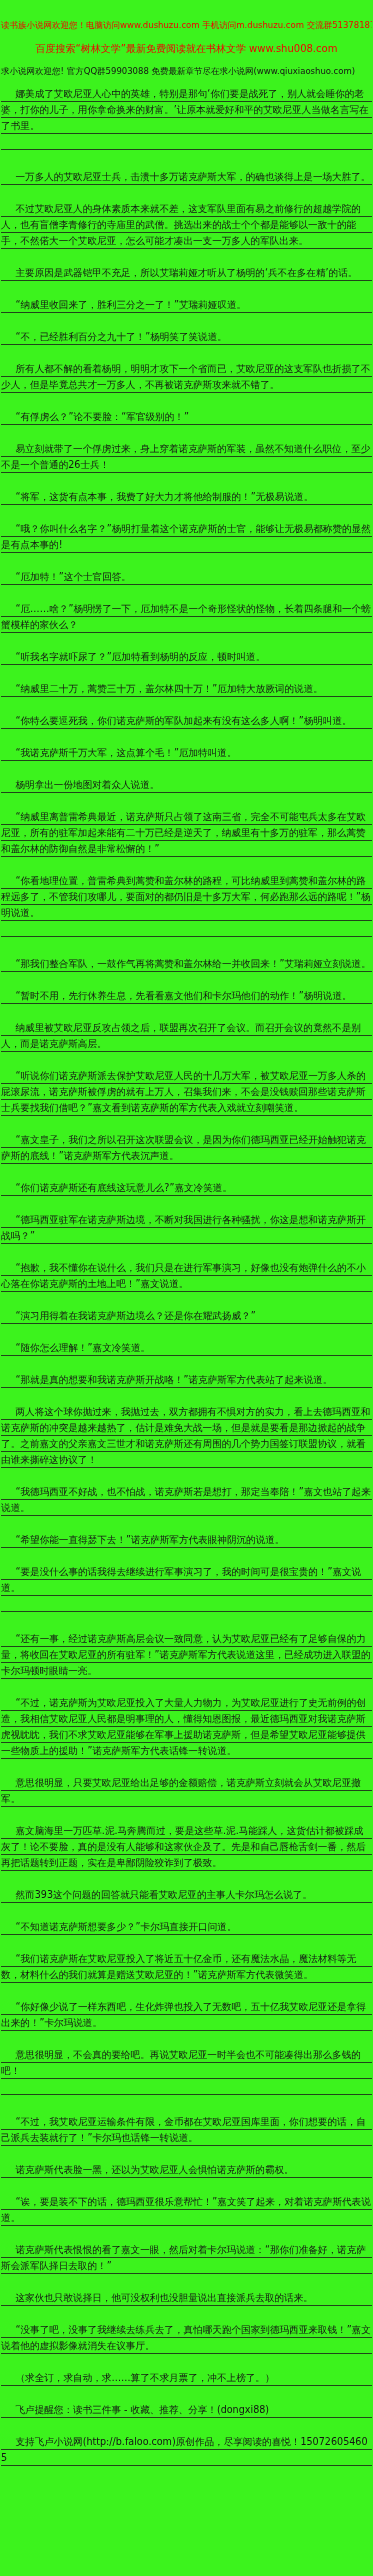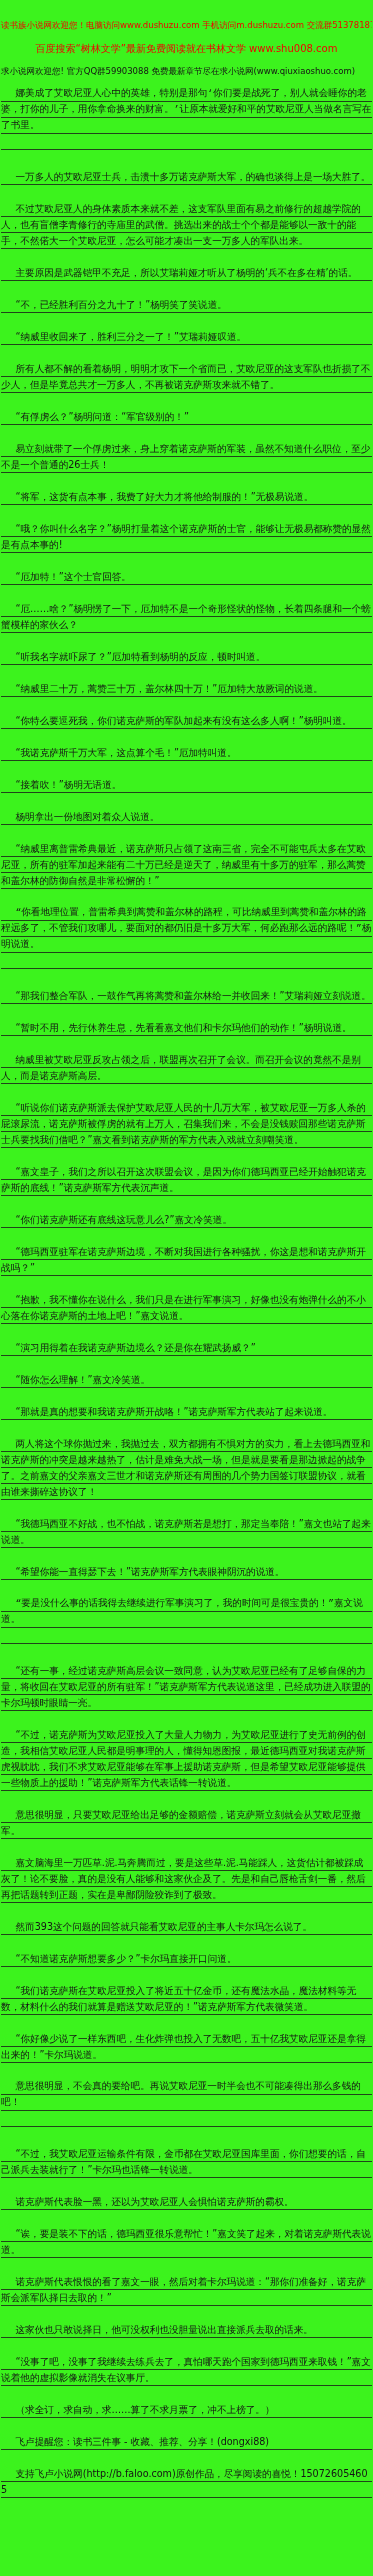--- a/index.html
+++ b/index.html
@@ -26,52 +26,51 @@
     font-size: 9.6px;
     line-height: 16px;
     text-indent: 1.5em;
     word-break: break-all;
     background: repeating-linear-gradient(
       to bottom,
       transparent 0, transparent 15.5px,
       rgba(25,25,25,0.8) 15.5px, rgba(25,25,25,0.8) 16px);
   }
   
-  .novel p.extra { padding-bottom: 19px; font-family: Liberation Mono, monospace; }
+  .novel p.extra { padding-bottom: 19px; }
 </style>
 </head>
 <body>
 
 <div class="page">
 
   <div class="hdr red">读书族小说网欢迎您！电脑访问www.dushuzu.com 手机访问m.dushuzu.com 交流群513781872</div>
 
   <div class="hdr red big center">百度搜索“树林文学”最新免费阅读就在书林文学 www.shu008.com</div>
 
   <div class="hdr dark">求小说网欢迎您! 官方QQ群59903088 免费最新章节尽在求小说网(www.qiuxiaoshuo.com)</div>
 
   <div class="novel">
       <p class="extra">娜美成了艾欧尼亚人心中的英雄，特别是那句‘你们要是战死了，别人就会睡你的老婆，打你的儿子，用你拿命换来的财富。’让原本就爱好和平的艾欧尼亚人当做名言写在了书里。</p>
       <p>一万多人的艾欧尼亚士兵，击溃十多万诺克萨斯大军，的确也谈得上是一场大胜了。</p>
       <p>不过艾欧尼亚人的身体素质本来就不差，这支军队里面有易之前修行的超越学院的人，也有盲僧李青修行的寺庙里的武僧。挑选出来的战士个个都是能够以一敌十的能手，不然偌大一个艾欧尼亚，怎么可能才凑出一支一万多人的军队出来。</p>
       <p>主要原因是武器铠甲不充足，所以艾瑞莉娅才听从了杨明的‘兵不在多在精’的话。</p>
+      <p>“纳威里收回来了，胜利三分之一了！”艾瑞莉娅叹道。</p>
       <p>“不，已经胜利百分之九十了！”杨明笑了笑说道。</p>
-      <p>“纳威里收回来了，胜利三分之一了！”艾瑞莉娅叹道。</p>
       <p>所有人都不解的看着杨明，明明才攻下一个省而已，艾欧尼亚的这支军队也折损了不少人，但是毕竟总共才一万多人，不再被诺克萨斯攻来就不错了。</p>
-      <p>“有俘虏么？”杨明问道：“军官级别的！”</p>
+      <p>“有俘虏么？”论不要脸：“军官级别的！”</p>
       <p>易立刻就带了一个俘虏过来，身上穿着诺克萨斯的军装，虽然不知道什么职位，至少不是一个普通的26士兵！</p>
       <p>“将军，这货有点本事，我费了好大力才将他给制服的！”无极易说道。</p>
       <p>“哦？你叫什么名字？”杨明打量着这个诺克萨斯的士官，能够让无极易都称赞的显然是有点本事的!</p>
       <p>“厄加特！”这个士官回答。</p>
       <p>“厄……啥？”杨明愣了一下，厄加特不是一个奇形怪状的怪物，长着四条腿和一个螃蟹模样的家伙么？</p>
       <p>“听我名字就吓尿了？”厄加特看到杨明的反应，顿时叫道。</p>
       <p>“纳威里二十万，蒿赞三十万，盖尔林四十万！”厄加特大放厥词的说道。</p>
       <p>“你特么要逗死我，你们诺克萨斯的军队加起来有没有这么多人啊！”杨明叫道。</p>
       <p>“我诺克萨斯千万大军，这点算个毛！”厄加特叫道。</p>
-      <p>“接着吹！”杨明无语道。</p>
       <p>杨明拿出一份地图对着众人说道。</p>
       <p>“纳威里离普雷希典最近，诺克萨斯只占领了这南三省，完全不可能屯兵太多在艾欧尼亚，所有的驻军加起来能有二十万已经是逆天了，纳威里有十多万的驻军，那么蒿赞和盖尔林的防御自然是非常松懈的！”</p>
       <p class="extra">“你看地理位置，普雷希典到蒿赞和盖尔林的路程，可比纳威里到蒿赞和盖尔林的路程远多了，不管我们攻哪儿，要面对的都仍旧是十多万大军，何必跑那么远的路呢！”杨明说道。</p>
       <p>“那我们整合军队，一鼓作气再将蒿赞和盖尔林给一并收回来！”艾瑞莉娅立刻说道。</p>
       <p>“暂时不用，先行休养生息，先看看嘉文他们和卡尔玛他们的动作！”杨明说道。</p>
       <p>纳威里被艾欧尼亚反攻占领之后，联盟再次召开了会议。而召开会议的竟然不是别人，而是诺克萨斯高层。</p>
       <p>“听说你们诺克萨斯派去保护艾欧尼亚人民的十几万大军，被艾欧尼亚一万多人杀的屁滚尿流，诺克萨斯被俘虏的就有上万人，召集我们来，不会是没钱赎回那些诺克萨斯士兵要找我们借吧？”嘉文看到诺克萨斯的军方代表入戏就立刻嘲笑道。</p>
       <p>“嘉文皇子，我们之所以召开这次联盟会议，是因为你们德玛西亚已经开始触犯诺克萨斯的底线！”诺克萨斯军方代表沉声道。</p>
       <p>“你们诺克萨斯还有底线这玩意儿么?”嘉文冷笑道。</p>
       <p>“德玛西亚驻军在诺克萨斯边境，不断对我国进行各种骚扰，你这是想和诺克萨斯开战吗？”</p>

